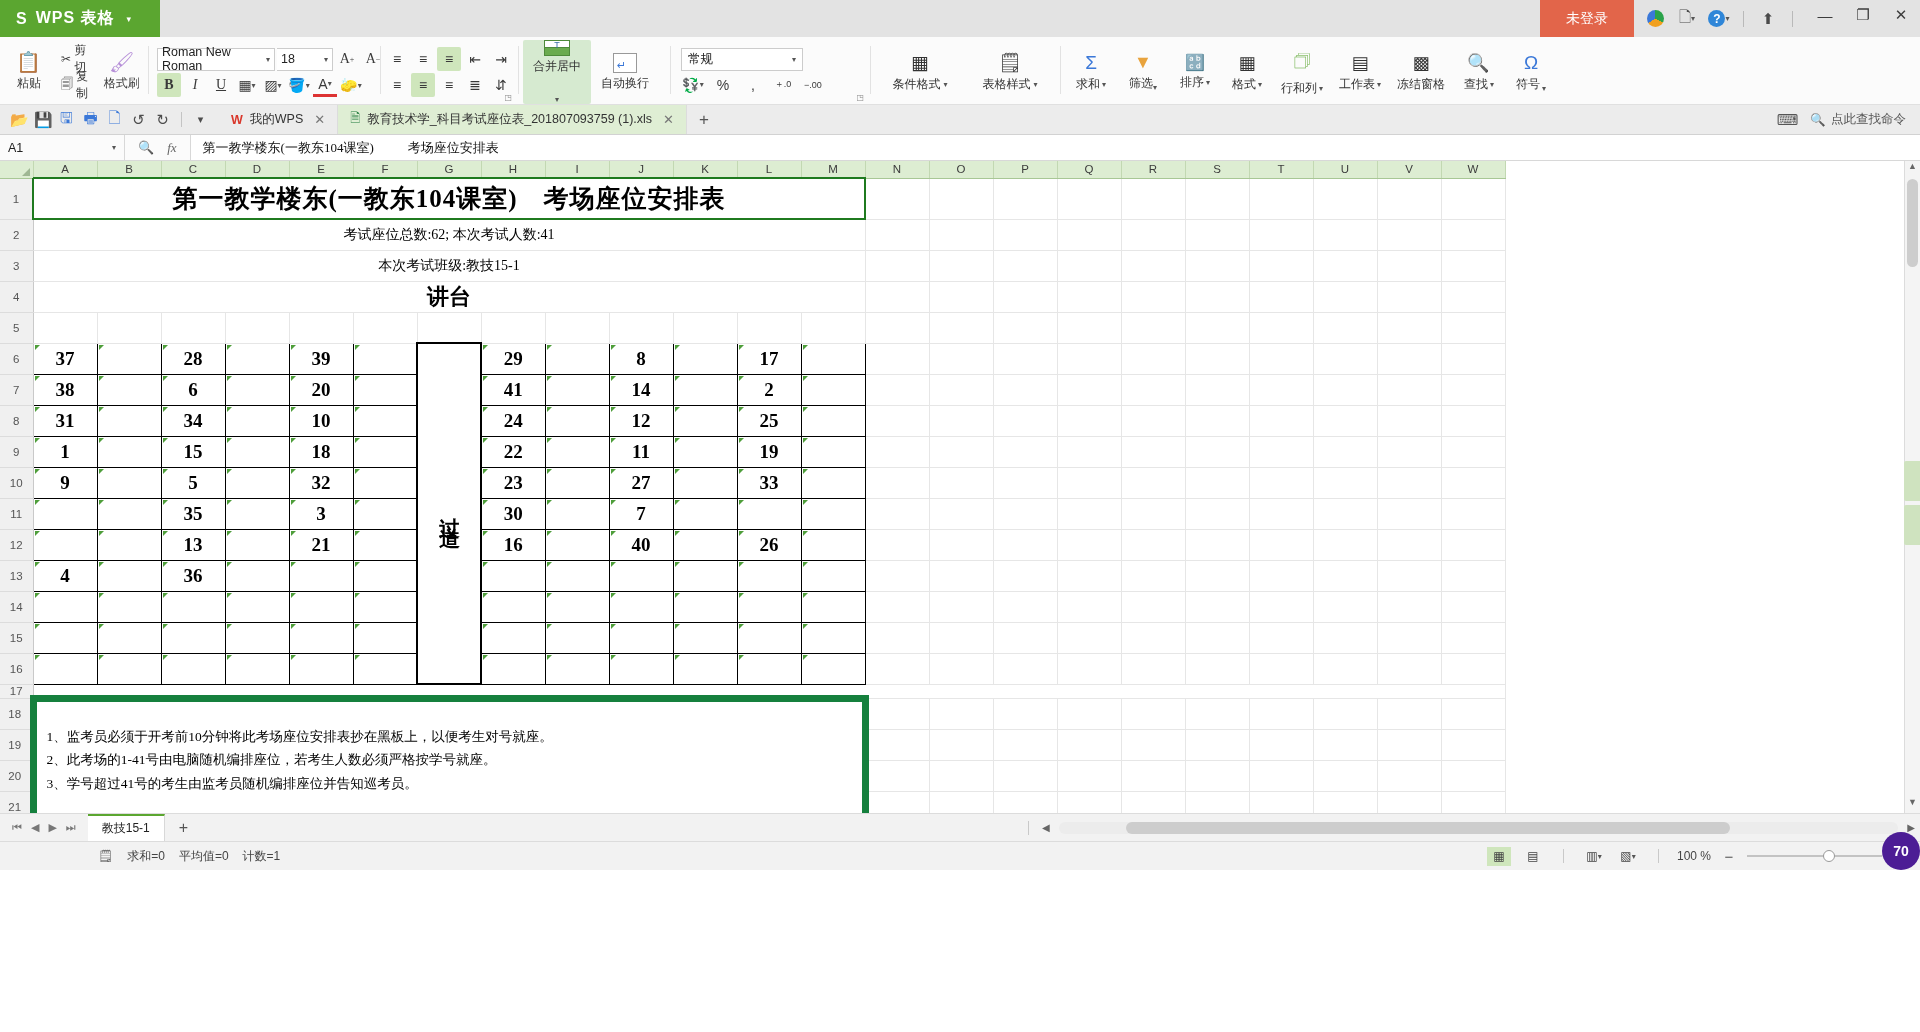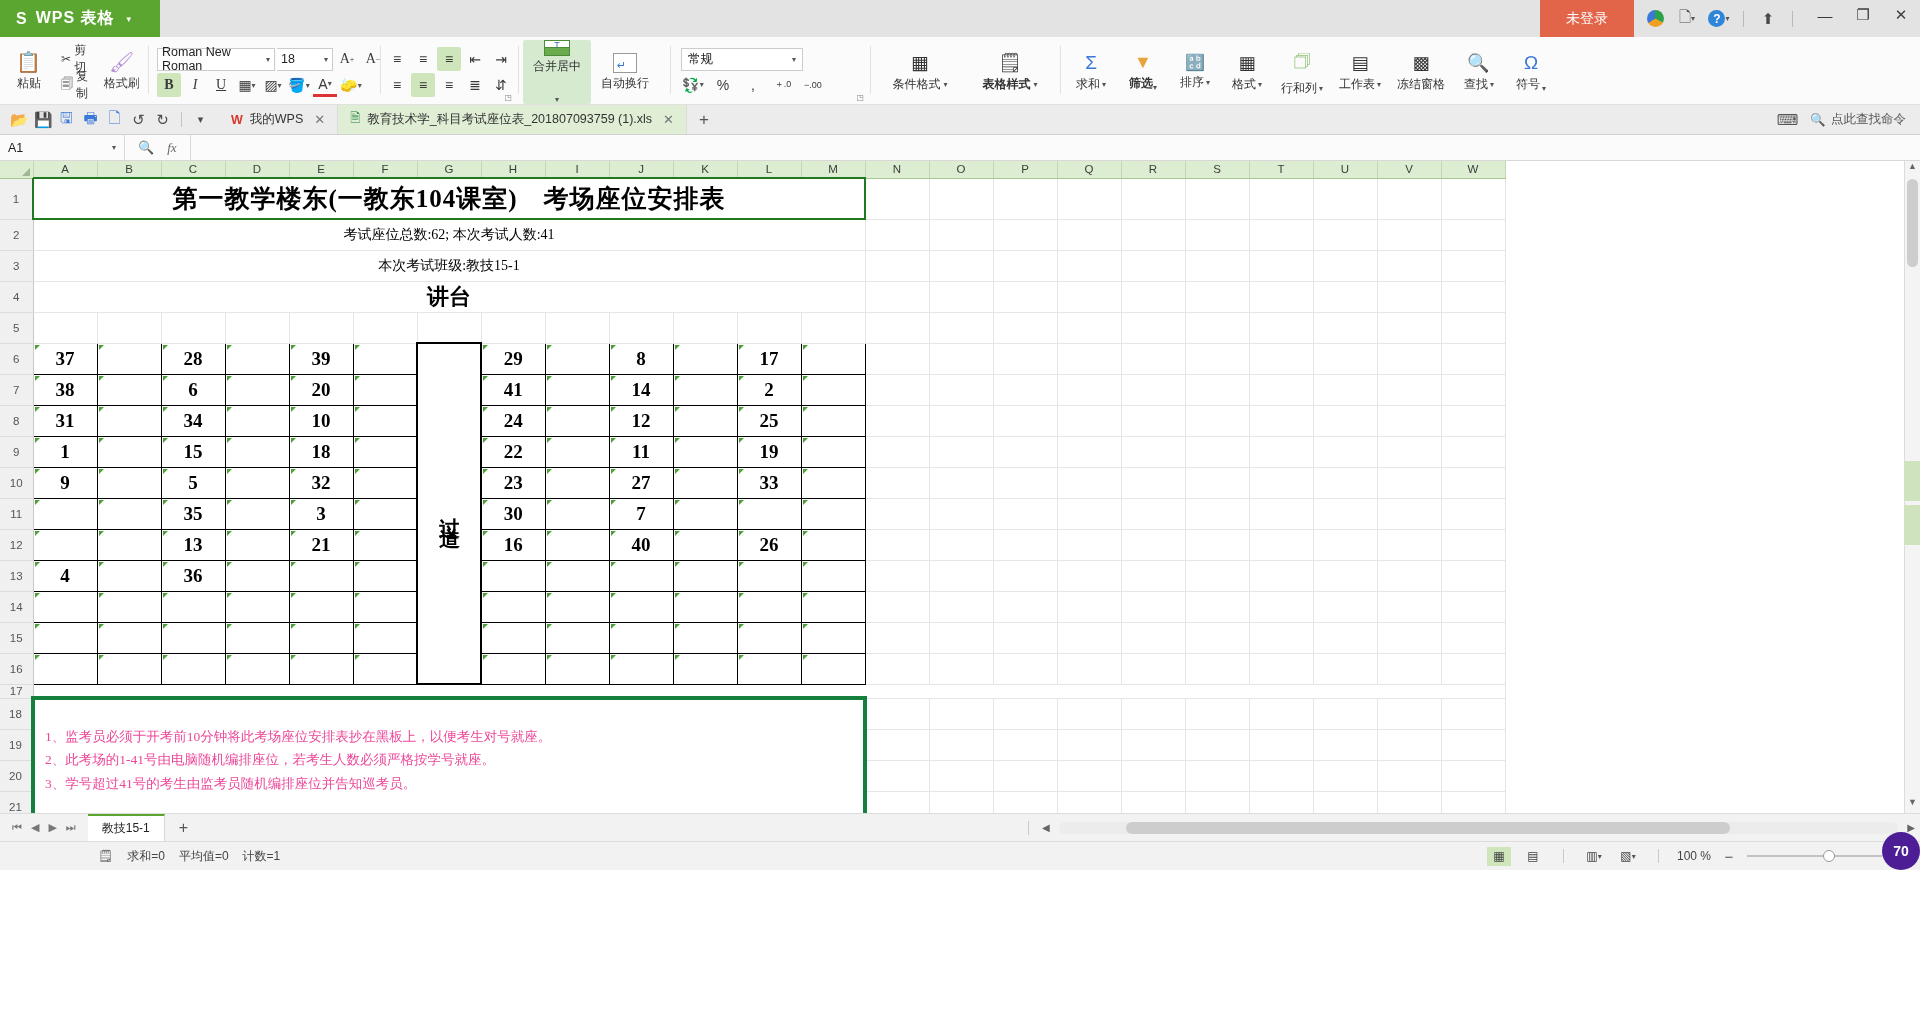--- a/index.html
+++ b/index.html
@@ -244,24 +244,24 @@
     border-right:1px solid #e6e6e6; border-bottom:1px solid #e6e6e6;
   }
   .stagecell {
     text-align: center;
     font-family: "Liberation Serif","DejaVu Serif",serif;
     font-weight: bold; font-size: 22px; color: #000;
     height: 30px;
     border-right:1px solid #e6e6e6; border-bottom:1px solid #e6e6e6;
   }
   .notescell {
-    border: 4px solid #15803d;
+    border: 7px solid #15803d;
     padding: 6px 10px;
     font-size: 13.5px;
-    color: #ec4899;
+    color: #000000;
     line-height: 1.75;
     text-align: left;
     font-family: "Liberation Serif","DejaVu Serif",serif;
   }
   .notescell div { white-space: nowrap; }
 
   
   .vscroll { position:absolute; right:0; top:0; width:16px; bottom:0; background:#f4f4f4; border-left:1px solid #dcdcdc; }
   .vscroll .thumb { position:absolute; left:2px; right:2px; top:2px; height:88px; background:#cdcdcd; border-radius:6px;}
   .vs-arrow { position:absolute; left:0; right:0; height:16px; text-align:center; font-size:9px; color:#666; }
@@ -452,38 +452,38 @@
   <div class="rgroup" style="width:190px;">
     <div class="cellbtn" style="width:90px;">
       <span class="gi" style="font-size:19px;">▦</span>
       <span style="display:flex;gap:3px;align-items:center;">
         <span>条件格式</span>
         <span class="caret-sm">▾</span>
       </span>
     </div>
     <div class="cellbtn" style="width:90px;">
       <span class="gi" style="font-size:19px;">🗒</span>
-      <span style="display:flex;gap:3px;align-items:center;font-weight:bold;">
+      <span style="display:flex;gap:3px;align-items:center;">
         <span>表格样式</span>
         <span class="caret-sm">▾</span>
       </span>
     </div>
   </div>
 
   <div class="rgroup" style="flex:1;">
     <div class="cellbtn" style="width:52px;">
       <span class="gi" style="font-size:19px;color:#3b78d8;">Σ</span>
       <span style="display:flex;gap:2px;align-items:center;">
           <span>求和</span>
           <span class="caret-sm">▾</span>
         </span>
     </div>
     <div class="cellbtn" style="width:52px;">
       <span class="gi" style="font-size:18px;color:#e8a33d;">▼</span>
-      <span style="display:flex;gap:0;align-items:flex-end;font-weight:bold;">
+      <span style="display:flex;gap:0;align-items:flex-end;">
           <span>筛选</span>
           <span class="caret-sm">▾</span>
         </span>
     </div>
     <div class="cellbtn" style="width:52px;">
       <span class="gi" style="font-size:16px;">🔡</span>
       <span style="display:flex;gap:2px;align-items:center;">
           <span>排序</span>
           <span class="caret-sm">▾</span>
         </span>
@@ -563,20 +563,24 @@
 </div>
 
 <div class="formulabar">
   <div class="namebox">
     <span>A1</span>
     <span class="caret-sm">▾</span>
   </div>
   <div class="fx-zone">
     <span>🔍</span>
     <span class="fx">fx</span>
+  </div>
+  <div class="formula-input">
+    <span>第一教学楼东(一教东104课室)</span>
+    <span>考场座位安排表</span>
   </div>
 </div>
 
 <div class="gridwrap">
   <table class="grid">
     <colgroup>
       <col style="width:33px">
       <col style="width:64px">
         <col style="width:64px">
         <col style="width:64px">

